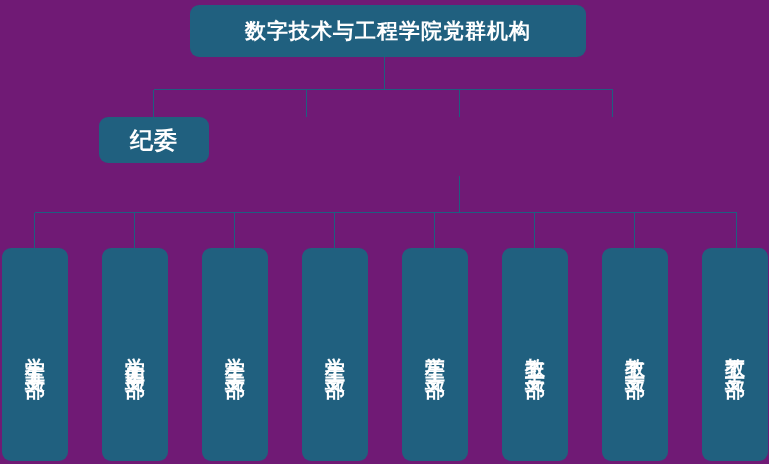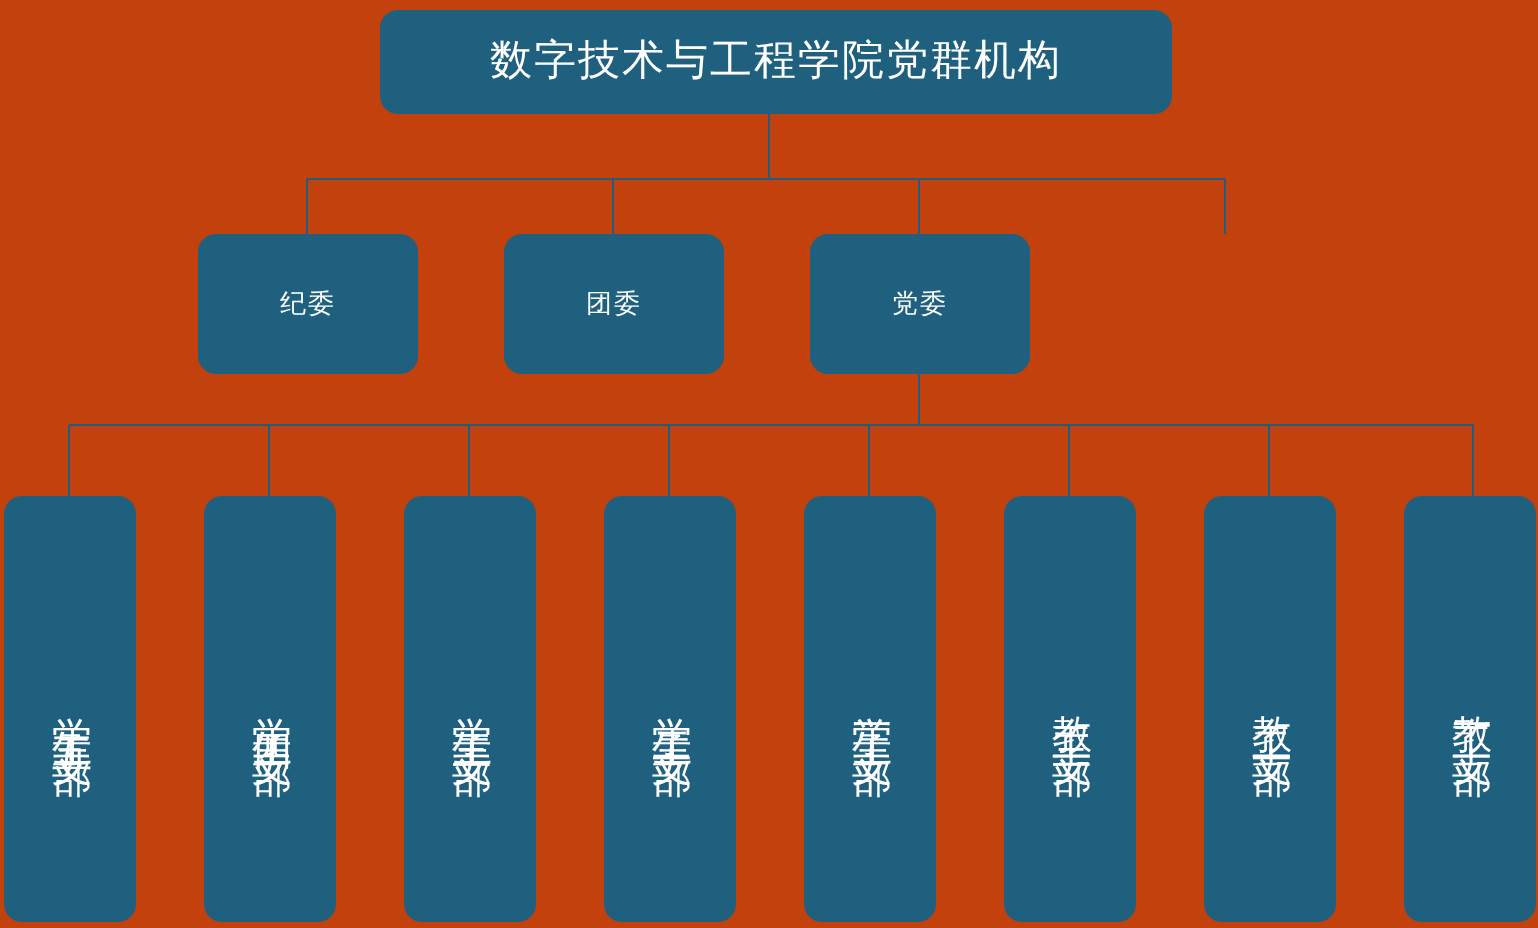--- a/index.html
+++ b/index.html
@@ -9,21 +9,22 @@
     background: #ffffff;
   }
   body {
     font-family: "Liberation Sans", "DejaVu Sans", sans-serif;
   }
   #chart-canvas {
     position: relative;
     width: 769px;
     height: 464px;
     overflow: hidden;
-    background: #c2410c;
+    background: #701a75;
+    font-weight: bold;
   }
   #connector-layer {
     position: absolute;
     left: 0;
     top: 0;
     width: 769px;
     height: 464px;
     pointer-events: none;
   }
   .node {
@@ -42,22 +43,22 @@
     left: 190px;
     top: 5px;
     width: 396px;
     height: 52px;
     font-size: 21px;
     letter-spacing: 1px;
   }
   .node-level2 {
     top: 117px;
     width: 110px;
-    height: 70px;
-    font-size: 13px;
+    height: 46px;
+    font-size: 23px;
     letter-spacing: 1px;
   }
   .node-leaf {
     top: 248px;
     width: 66px;
     height: 213px;
     font-size: 20px;
     writing-mode: vertical-rl;
     text-orientation: upright;
     letter-spacing: 5px;
@@ -104,26 +105,20 @@
     </g>
   </svg>
 
   <div class="node node-root">
     <span class="node-label">数字技术与工程学院党群机构</span>
   </div>
 
   <div class="node node-level2" style="left:99px">
     <span class="node-label">纪委</span>
   </div>
-  <div class="node node-level2" style="left:252px">
-    <span class="node-label">团委</span>
-  </div>
-  <div class="node node-level2" style="left:405px">
-    <span class="node-label">党委</span>
-  </div>
 
   <div class="node node-leaf" style="left:2px">
     <span class="node-label">学生五支部</span>
   </div>
   <div class="node node-leaf" style="left:102px">
     <span class="node-label">学生四支部</span>
   </div>
   <div class="node node-leaf" style="left:202px">
     <span class="node-label">学生三支部</span>
   </div>

